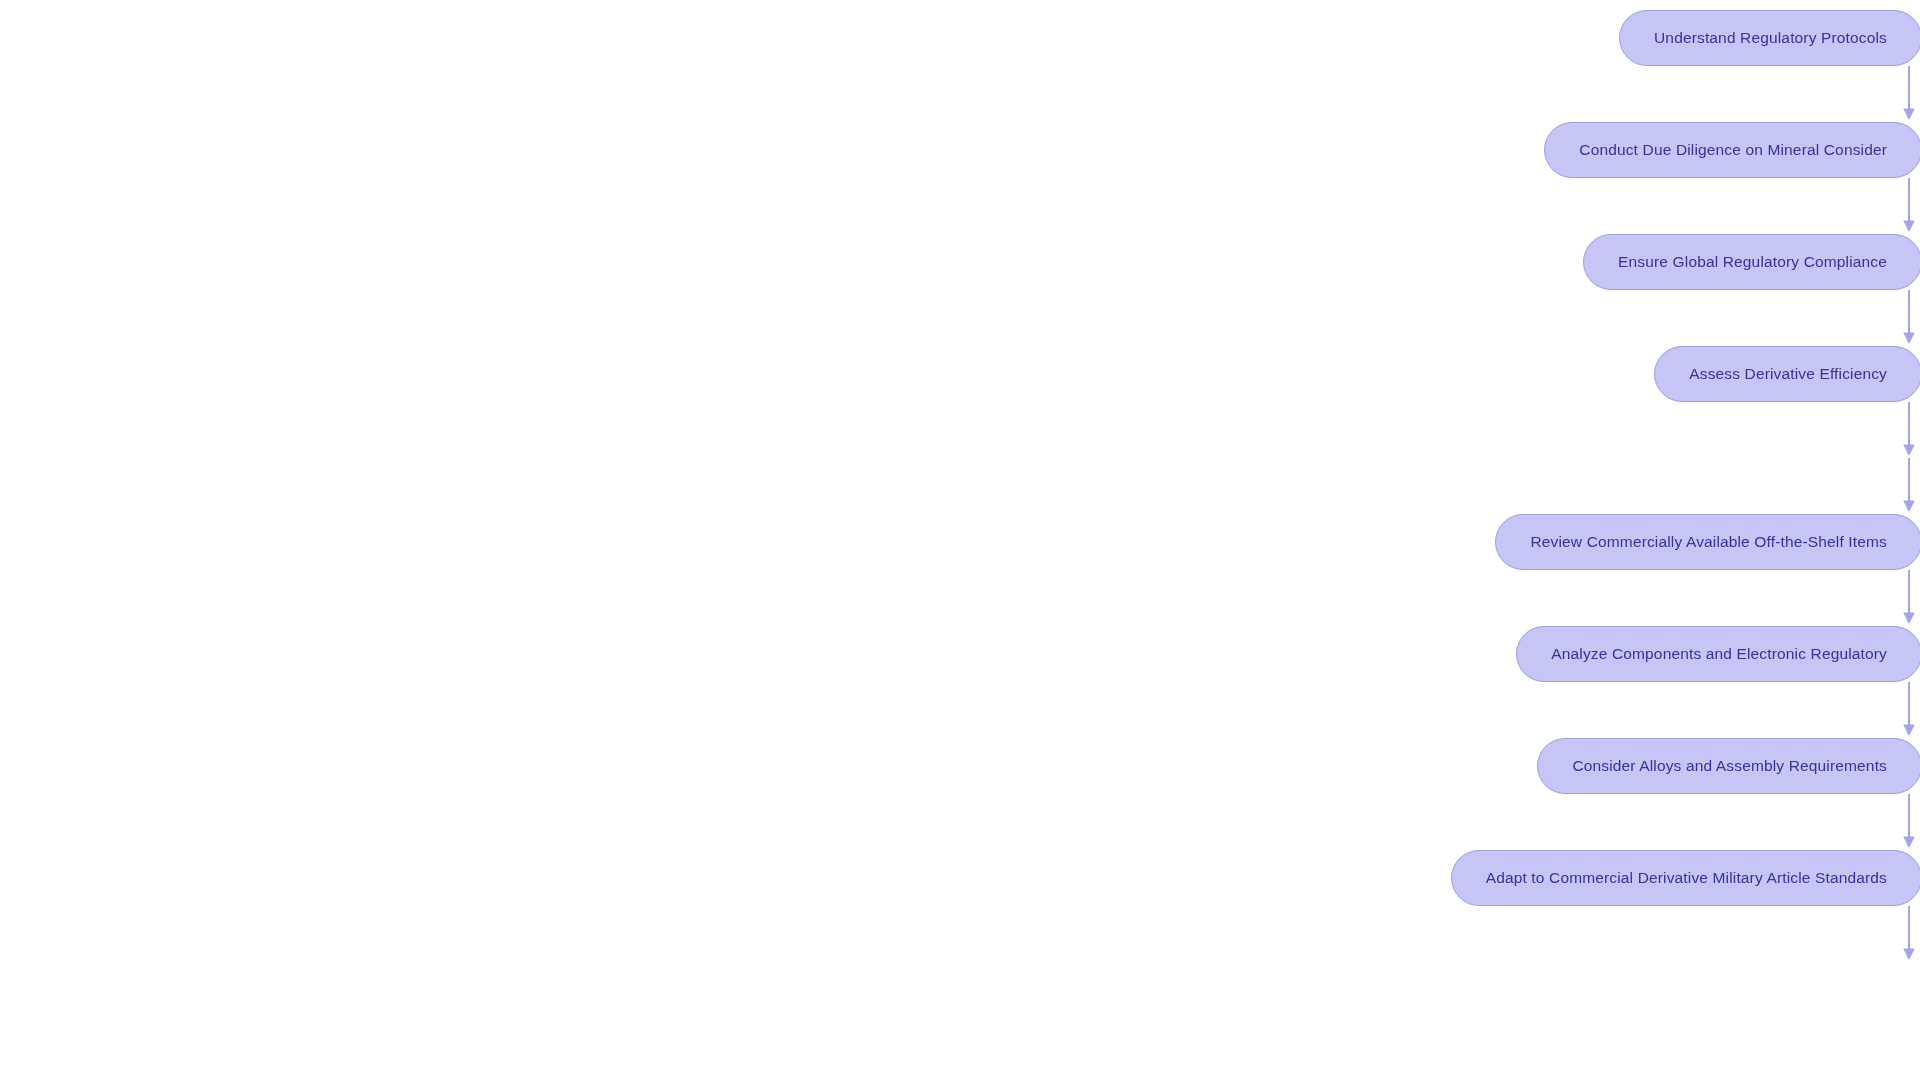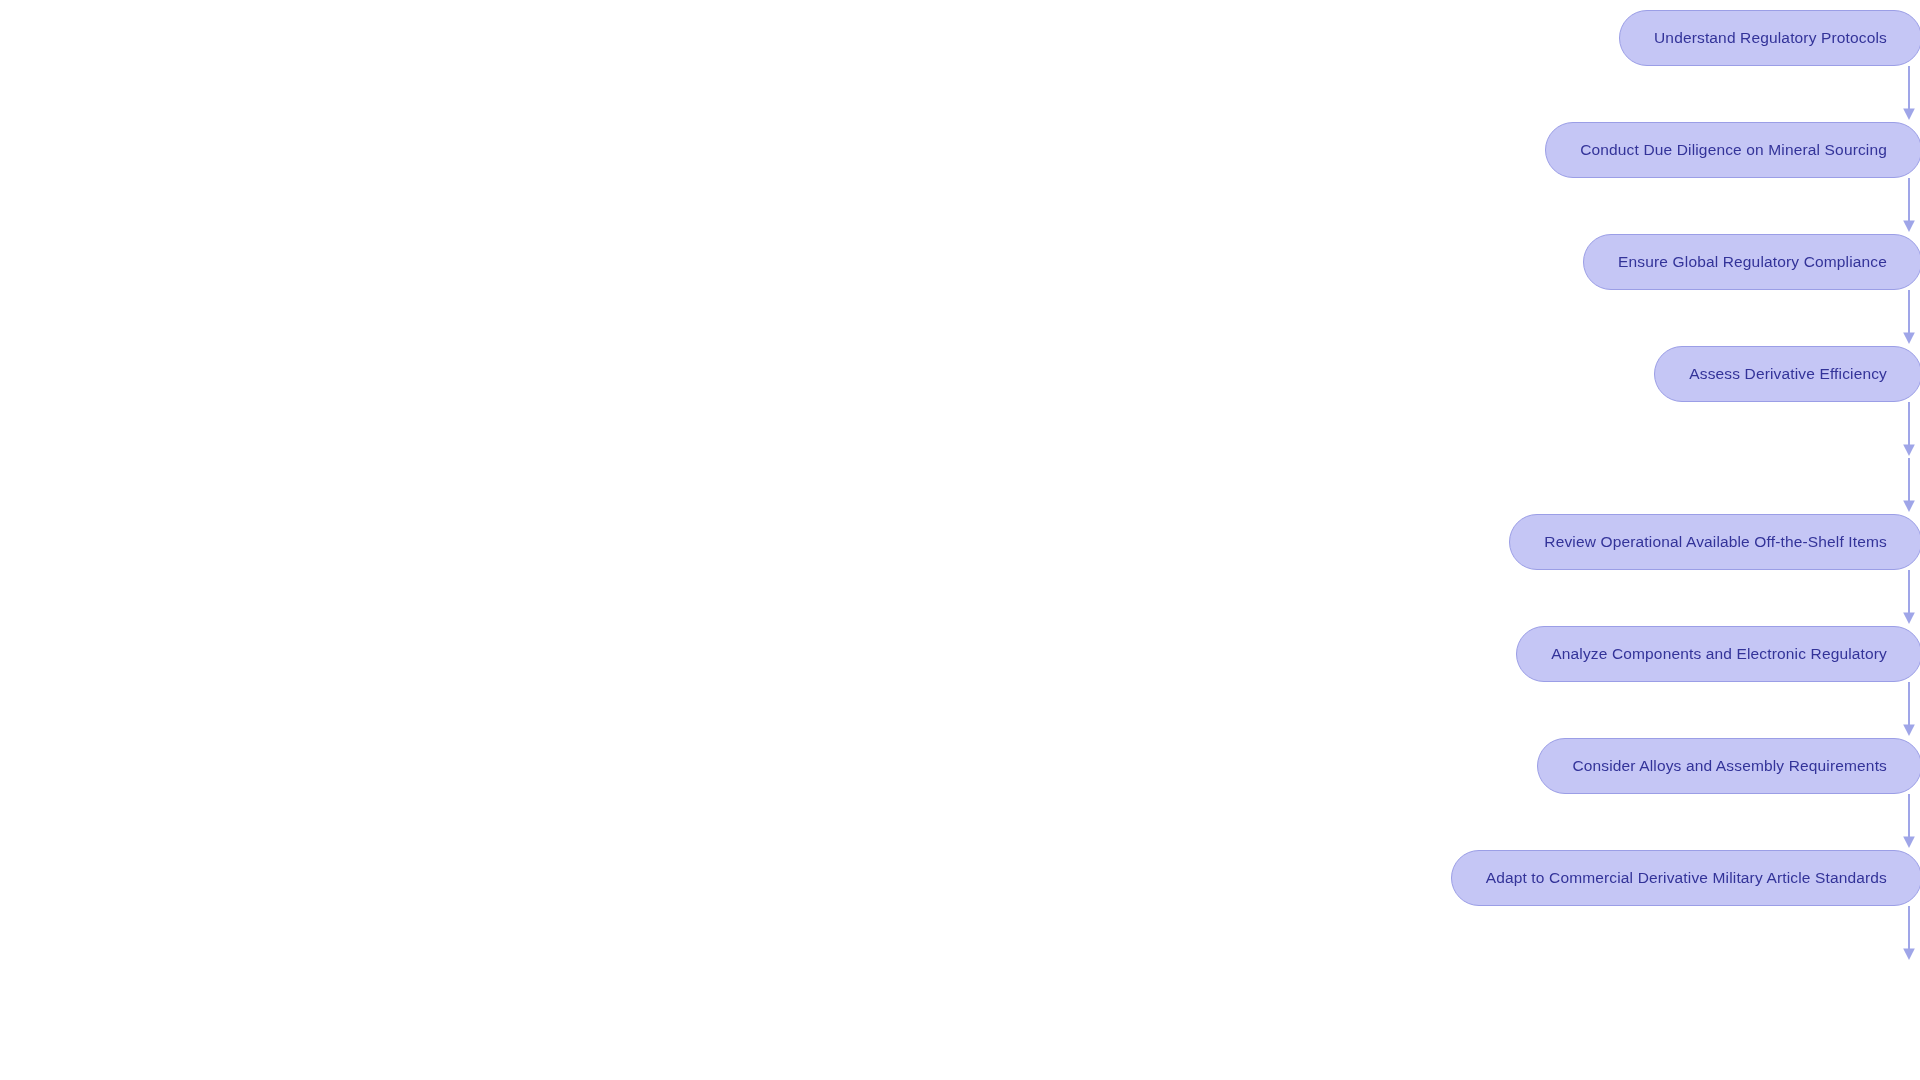--- a/index.html
+++ b/index.html
@@ -81,21 +81,21 @@
   <div class="node">
     <span class="node-label">Understand Regulatory Protocols</span>
   </div>
 
   <svg class="connector" viewBox="0 0 26 56">
     <line class="conn-line" x1="13" y1="0" x2="13" y2="44"></line>
     <polygon class="conn-head" points="13,54 7.2,42.5 18.8,42.5"></polygon>
   </svg>
 
   <div class="node">
-    <span class="node-label">Conduct Due Diligence on Mineral Sourcing</span>
+    <span class="node-label">Conduct Due Diligence on Mineral Consider</span>
   </div>
 
   <svg class="connector" viewBox="0 0 26 56">
     <line class="conn-line" x1="13" y1="0" x2="13" y2="44"></line>
     <polygon class="conn-head" points="13,54 7.2,42.5 18.8,42.5"></polygon>
   </svg>
 
   <div class="node">
     <span class="node-label">Ensure Global Regulatory Compliance</span>
   </div>
@@ -114,21 +114,21 @@
     <polygon class="conn-head" points="13,54 7.2,42.5 18.8,42.5"></polygon>
   </svg>
 
 
   <svg class="connector" viewBox="0 0 26 56">
     <line class="conn-line" x1="13" y1="0" x2="13" y2="44"></line>
     <polygon class="conn-head" points="13,54 7.2,42.5 18.8,42.5"></polygon>
   </svg>
 
   <div class="node">
-    <span class="node-label">Review Operational Available Off-the-Shelf Items</span>
+    <span class="node-label">Review Commercially Available Off-the-Shelf Items</span>
   </div>
 
   <svg class="connector" viewBox="0 0 26 56">
     <line class="conn-line" x1="13" y1="0" x2="13" y2="44"></line>
     <polygon class="conn-head" points="13,54 7.2,42.5 18.8,42.5"></polygon>
   </svg>
 
   <div class="node">
     <span class="node-label">Analyze Components and Electronic Regulatory</span>
   </div>

